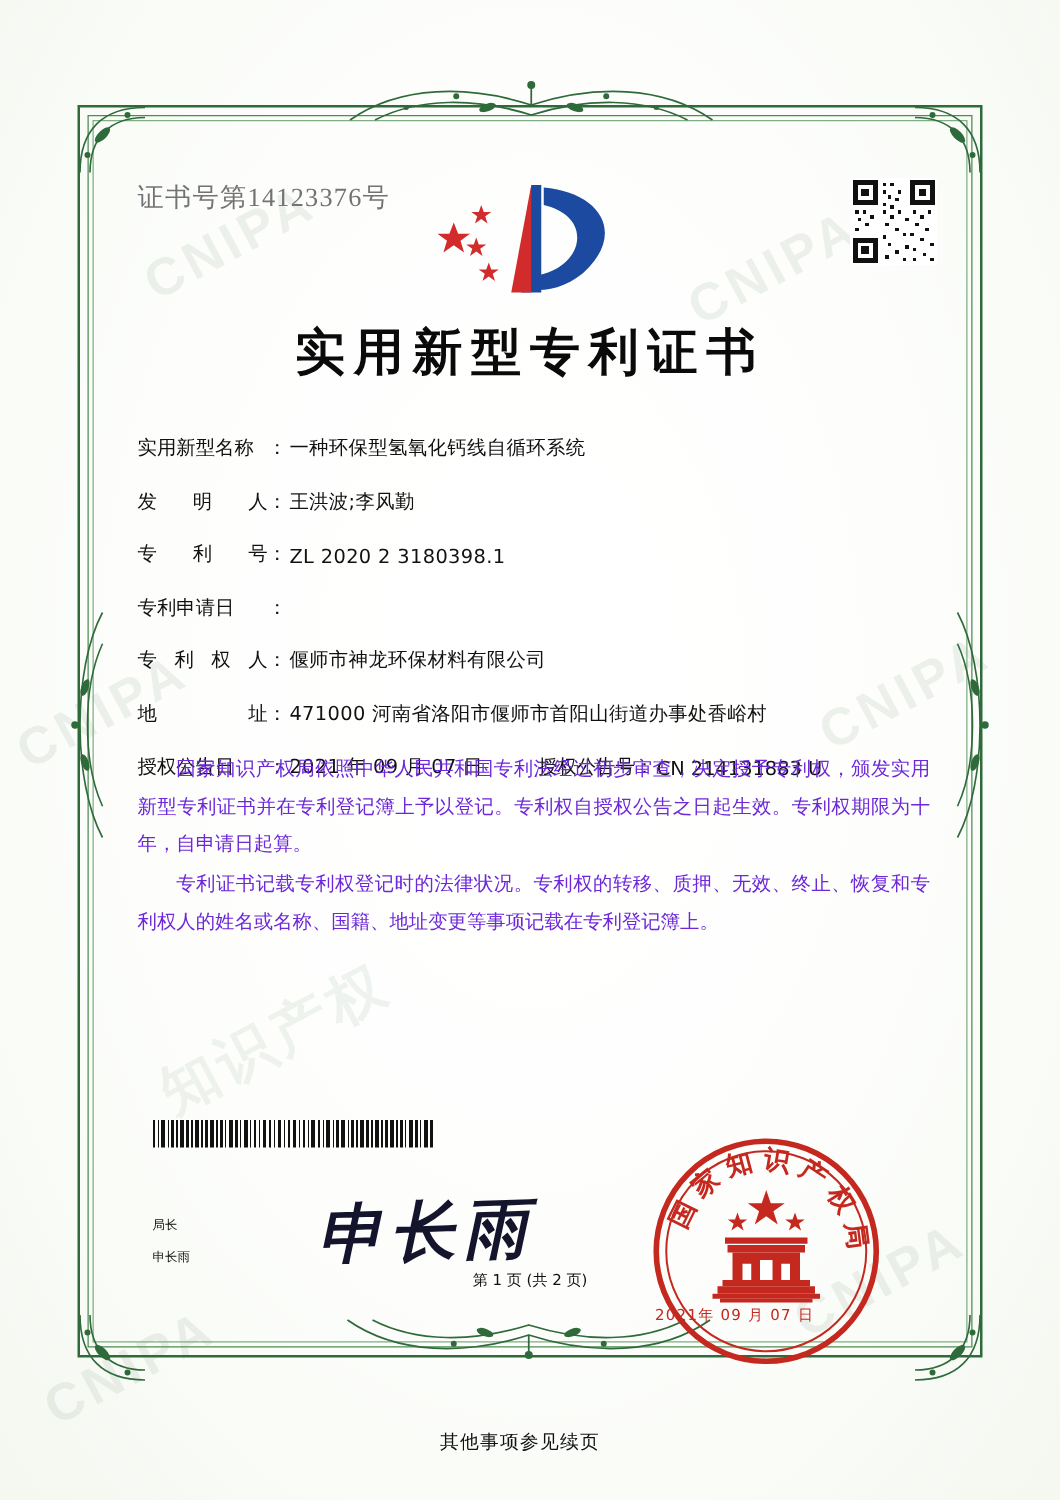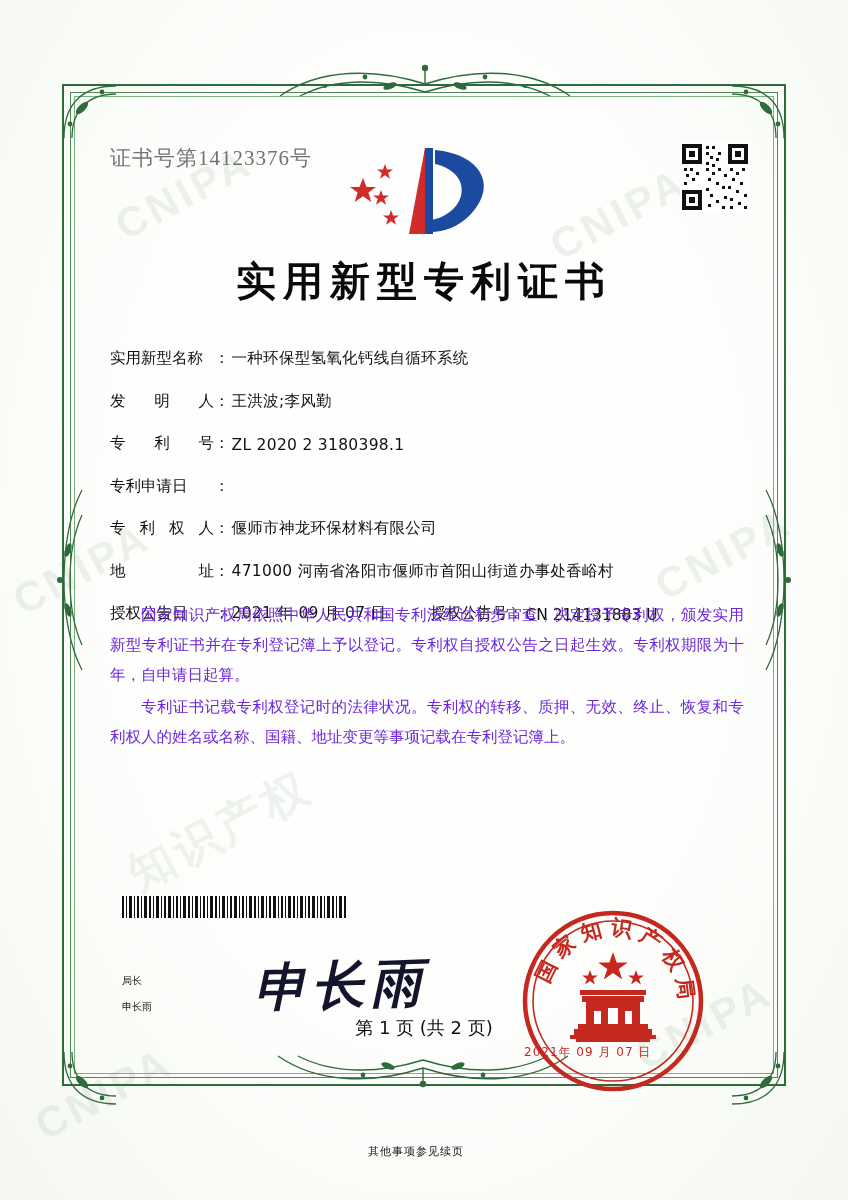--- a/index.html
+++ b/index.html
@@ -218,31 +218,31 @@
     color: #c4281e;
     letter-spacing: 1px;
   }
   .page-num {
     position: absolute;
     left: 0;
     right: 0;
     top: 920px;
     text-align: center;
     font-family: "DejaVu Sans", sans-serif;
-    font-size: 18px;
+    font-size: 12px;
     color: #111;
   }
   .footer-note {
     position: absolute;
     left: 0;
     right: 16px;
     top: 1144px;
     text-align: center;
     font-family: "DejaVu Sans", sans-serif;
-    font-size: 11px;
+    font-size: 15px;
     color: #111;
     letter-spacing: 1px;
   }
 </style>
 </head>
 <body>
 
 <div class="page">
   <div class="paper-tint"></div>
 

